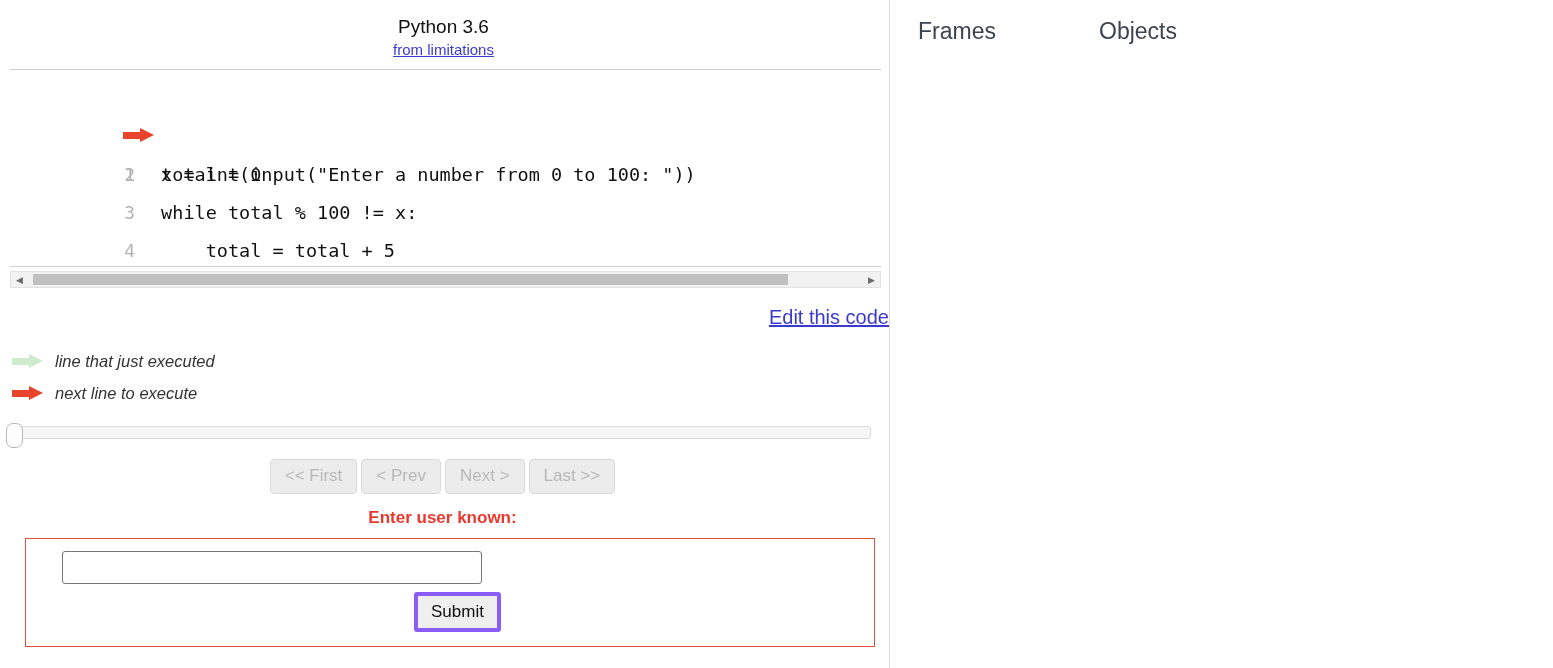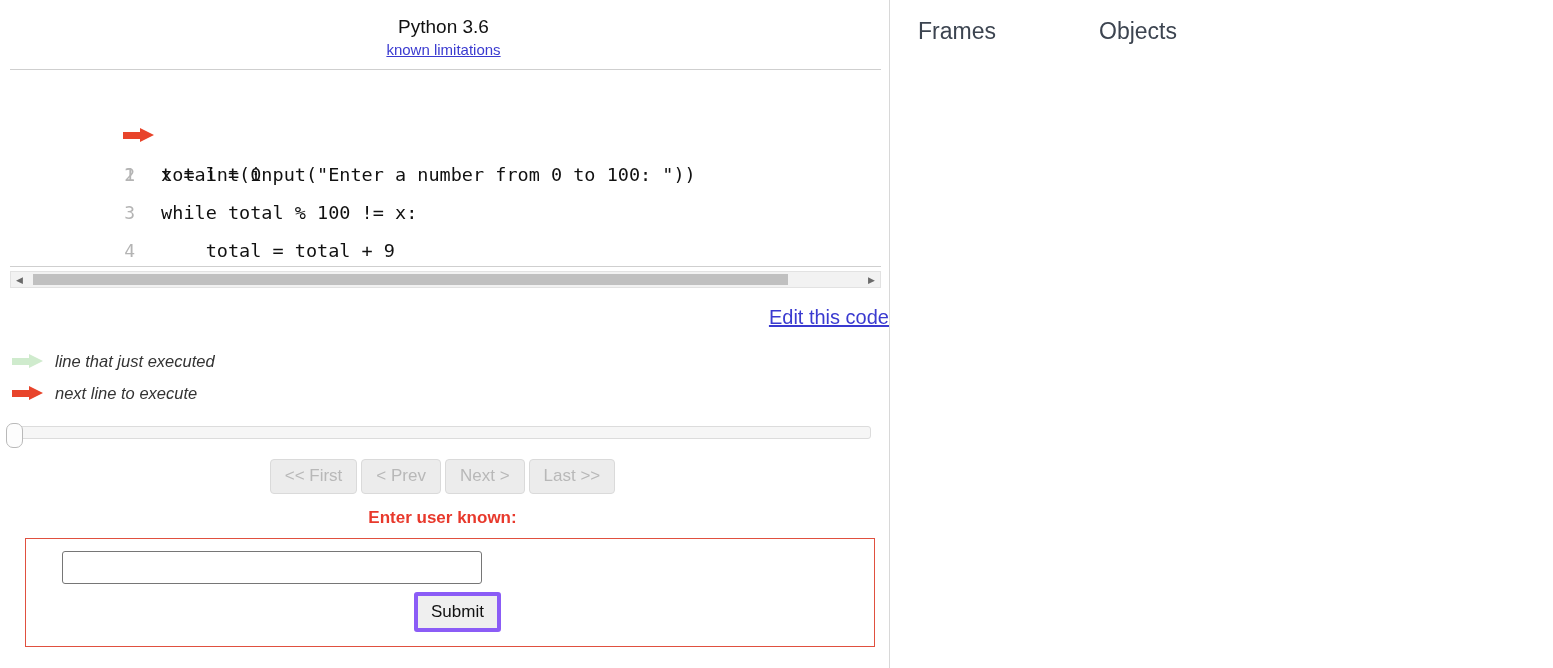--- a/index.html
+++ b/index.html
@@ -323,21 +323,21 @@
 </style>
 </head>
 <body>
 
 <div id="app">
 
   <div id="left-pane">
 
     <div id="code-header">
       <div id="py-version">Python 3.6</div>
-      <a id="known-lim">known limitations</a>
+      <a id="known-lim">from limitations</a>
     </div>
 
     <hr id="header-rule">
 
     <div id="code-area">
 
       <div class="code-line">
         <span class="arrow-cell">
           <span class="arrow arrow-red" id="code-arrow">
             <span class="shaft"></span><span class="head"></span>
@@ -348,21 +348,21 @@
 
       <div class="code-line">
         <span class="ln">2</span><span class="code-text">total = 0</span>
       </div>
 
       <div class="code-line">
         <span class="ln">3</span><span class="code-text">while total % 100 != x:</span>
       </div>
 
       <div class="code-line">
-        <span class="ln">4</span><span class="code-text">    total = total + 9</span>
+        <span class="ln">4</span><span class="code-text">    total = total + 5</span>
       </div>
 
       <div class="code-line">
         
       </div>
 
     </div>
 
     <hr id="code-bottom-rule">
 

